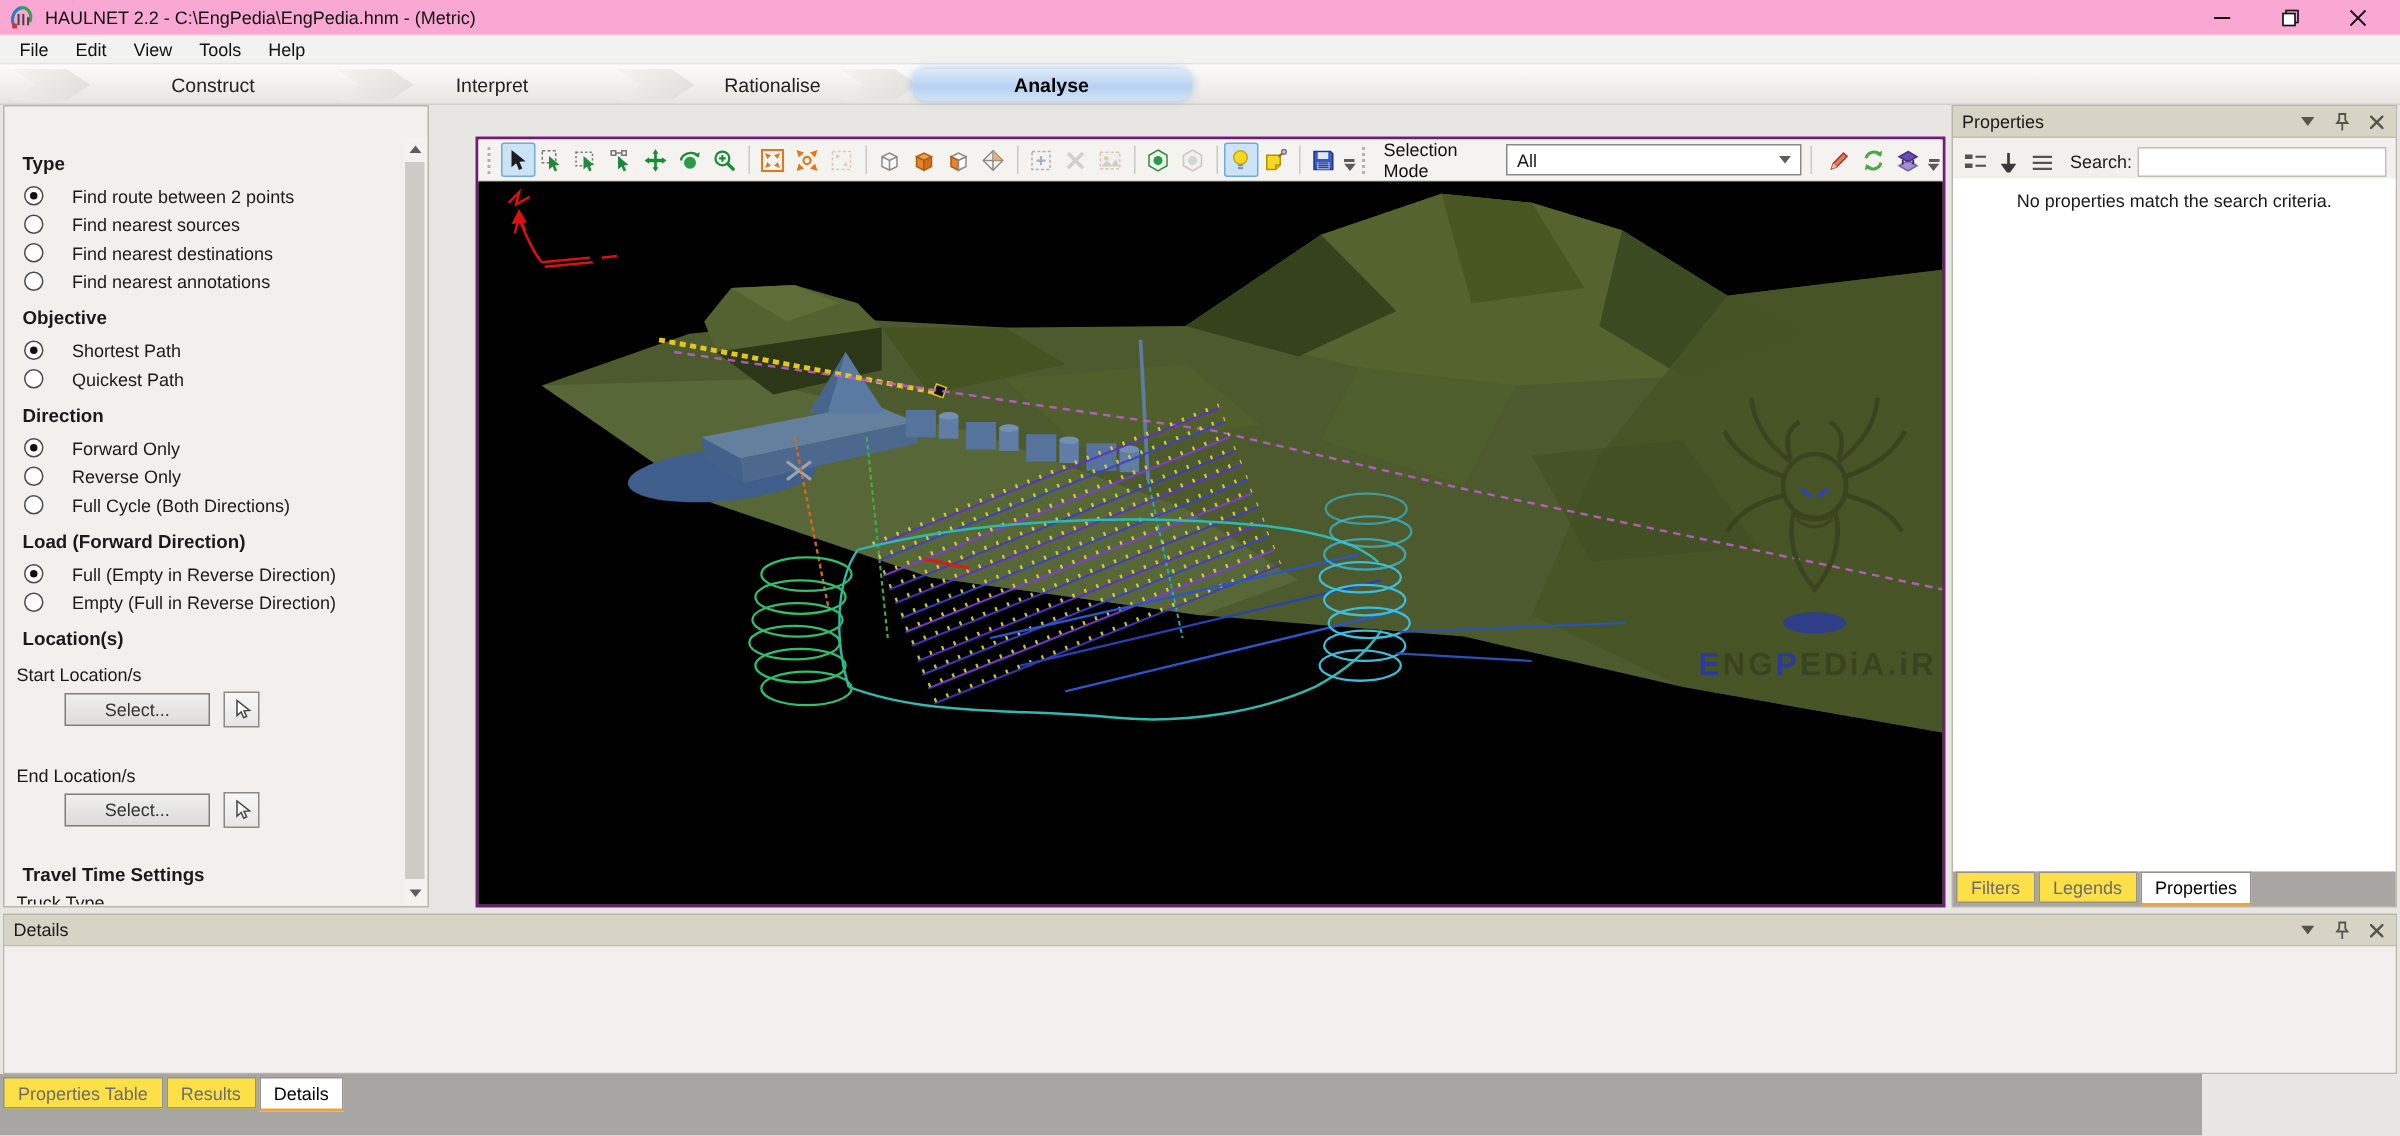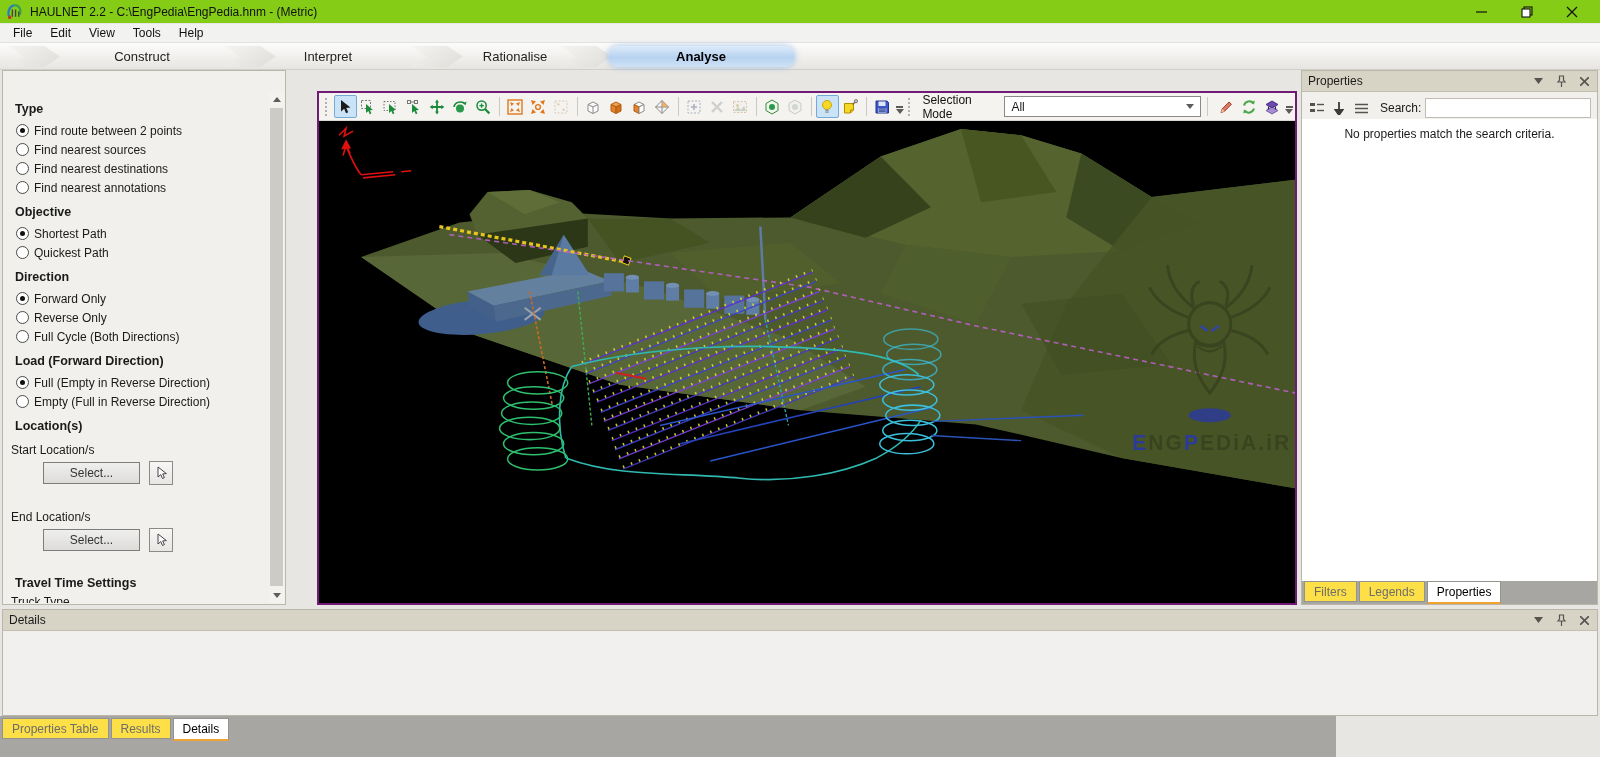--- a/index.html
+++ b/index.html
@@ -1,21 +1,21 @@
 <!DOCTYPE html>
 <html><head>
 <meta charset="utf-8">
 <style>
   * { margin:0; padding:0; box-sizing:border-box; }
   html,body { width:1600px; height:757px; }
   body { position:relative; overflow:hidden; background:#e8e6e2;
          font-family:"Liberation Sans",sans-serif; font-size:12px; color:#1a1a1a; }
 
   
-  .titlebar { position:absolute; left:0; top:0; width:1600px; height:24px; background:#84cc16;
+  .titlebar { position:absolute; left:0; top:0; width:1600px; height:24px; background:#f9a8d4;
               display:flex; align-items:center; padding:0 6px; border-bottom:1px solid #e6e6e6;}
   .app-icon { width:17px; height:17px; margin-right:7px; }
   .title-text { font-size:12px; color:#111; }
   .win-controls { margin-left:auto; display:flex; }
   .wbtn { width:45px; height:23px; display:flex; align-items:center; justify-content:center; }
 
   
   .menubar { position:absolute; left:0; top:24px; width:1600px; height:19px; background:#f2f2f1;
              display:flex; align-items:center; padding-left:4px; border-bottom:1px solid #e3e2e0;}
   .menu-item { padding:0 9px; height:19px; display:flex; align-items:center; color:#111; }
@@ -37,21 +37,21 @@
   .panel { position:absolute; background:#f1f0ec; border:1px solid #b9b6aa; }
   .panel-header { height:21px; background:#d7d3c5; display:flex; align-items:center;
                   padding:0 6px; border-bottom:1px solid #c2beb0; }
   .hdr-btns { margin-left:auto; display:flex; gap:9px; align-items:center; }
   .hbtn { width:14px; height:14px; display:flex; align-items:center; justify-content:center; }
 
   
   .lpanel { left:2px; top:70px; width:284px; height:535px; }
   .lbody { position:absolute; top:21px; bottom:1px; left:0; right:16px; overflow:hidden; padding-top:2px;}
   .sec-h { font-weight:bold; font-size:12.5px; margin:8px 0 5px 12px; }
-  .opt { display:flex; align-items:center; gap:5px; height:19px; margin-left:13px; }
+  .opt { display:flex; align-items:center; gap:19px; height:19px; margin-left:13px; }
   .radio { width:13px; height:13px; border:1px solid #4a4a4a; border-radius:50%; background:#fff;
            position:relative; flex:none;}
   .radio.sel::after { content:''; position:absolute; left:3px; top:3px; width:5px; height:5px;
                       border-radius:50%; background:#111; }
   .small-label { margin:10px 0 4px 8px; }
   .btn-row { display:flex; align-items:center; gap:9px; margin-left:40px; }
   .btn { width:97px; height:22px; background:linear-gradient(#efefee,#dddcda); border:1px solid #7e7d79;
          display:flex; align-items:center; justify-content:center; color:#333; }
   .picker-btn { width:24px; height:24px; background:linear-gradient(#f7f7f6,#e7e6e4);
                 border:1px solid #8b8a86; display:flex; align-items:center; justify-content:center; }
@@ -101,21 +101,21 @@
            text-align:center; padding-top:8px; color:#1a1a1a; }
   .ptabs { position:absolute; bottom:0; left:0; right:0; height:23px; background:#a7a6a3;
            display:flex; align-items:flex-start; padding-left:2px; }
   .btab { height:21px; padding:0 9px; background:#fde047; border:1px solid #95938d; color:#6e6d6a;
           display:flex; align-items:center; margin-right:2px; }
   .btab.active { background:#fff; color:#000; border-bottom:2px solid #f0a232; height:23px; }
 
   
   .dpanel { left:2px; top:609px; width:1596px; height:107px; }
   .dbody { position:absolute; top:21px; bottom:0; left:0; right:0; background:#f1f0ee; }
-  .bstrip { position:absolute; left:0; top:716px; width:1336px; height:41px; background:#a7a6a3;
+  .bstrip { position:absolute; left:0; top:716px; width:1468px; height:41px; background:#a7a6a3;
             display:flex; align-items:flex-start; padding:2px 0 0 2px; }
 
   .x-ico line { stroke:#55544f; stroke-width:1.6; }
   .blue { fill:#2b3a9e; } .darkolive { fill:#39431f; }
 </style>
 </head>
 <body>
 
 <div class="titlebar">
   <svg class="app-icon" viewBox="0 0 16 16">

